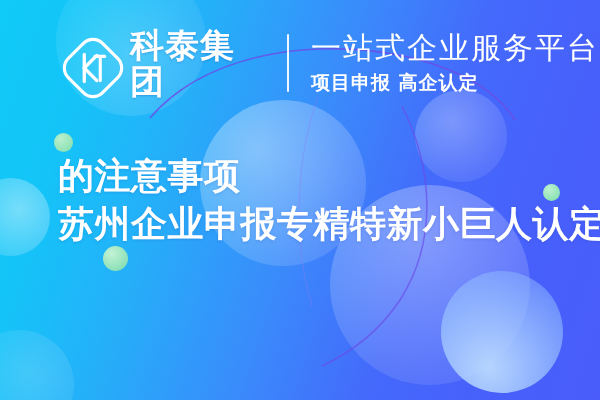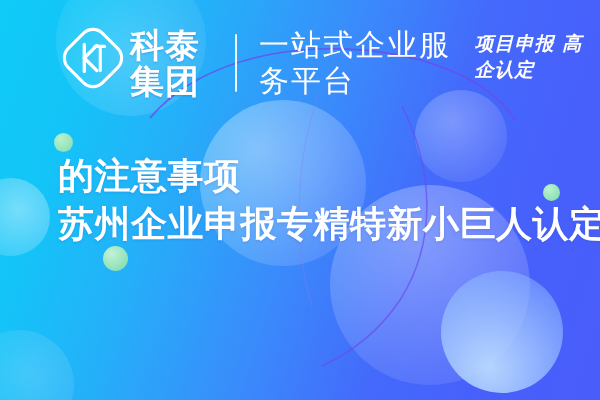--- a/index.html
+++ b/index.html
@@ -82,21 +82,21 @@
   
   .header {
     position: absolute;
     left: 0; top: 0;
     width: 600px; height: 125px;
     display: flex;
     align-items: center;
   }
   .logo-block {
     display: flex;
-    align-items: flex-start;
+    align-items: flex-end;
     margin-left: 62px;
     width: 205px;
   }
   .logo-mark { width: 62px; height: 62px; flex: 0 0 62px; }
   .logo-words {
     margin-left: 6px;
     display: flex;
     flex-direction: column;
     align-items: center;
   }
@@ -128,38 +128,37 @@
   .divider {
     width: 2px;
     height: 58px;
     background: rgba(255,255,255,0.92);
     margin-left: 20px;
     border-radius: 1px;
   }
   .header-text {
     margin-left: 22px;
     display: flex;
-    flex-direction: row;
+    flex-direction: column;
   }
   .header-main {
     color: #ffffff;
     font-size: 30px;
     letter-spacing: 2px;
     line-height: 36px;
     font-family: "DejaVu Sans", "Liberation Sans", sans-serif;
   }
   .header-sub {
     color: #ffffff;
     font-size: 19px;
     font-weight: bold;
     letter-spacing: 1px;
     line-height: 26px;
     margin-top: 3px;
     font-family: "DejaVu Sans", "Liberation Sans", sans-serif;
-    font-style: italic;
   }
 
   
   .title-wrap {
     position: absolute;
     left: 58px;
     top: 152px;
     width: 500px;
   }
   .title-line {

